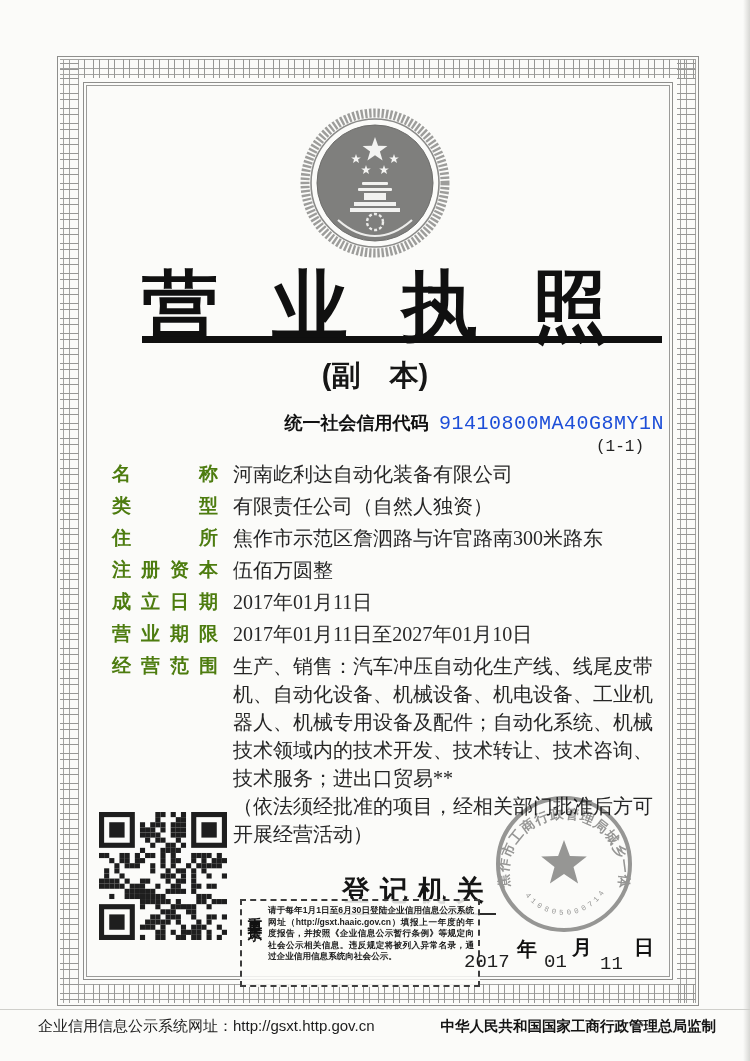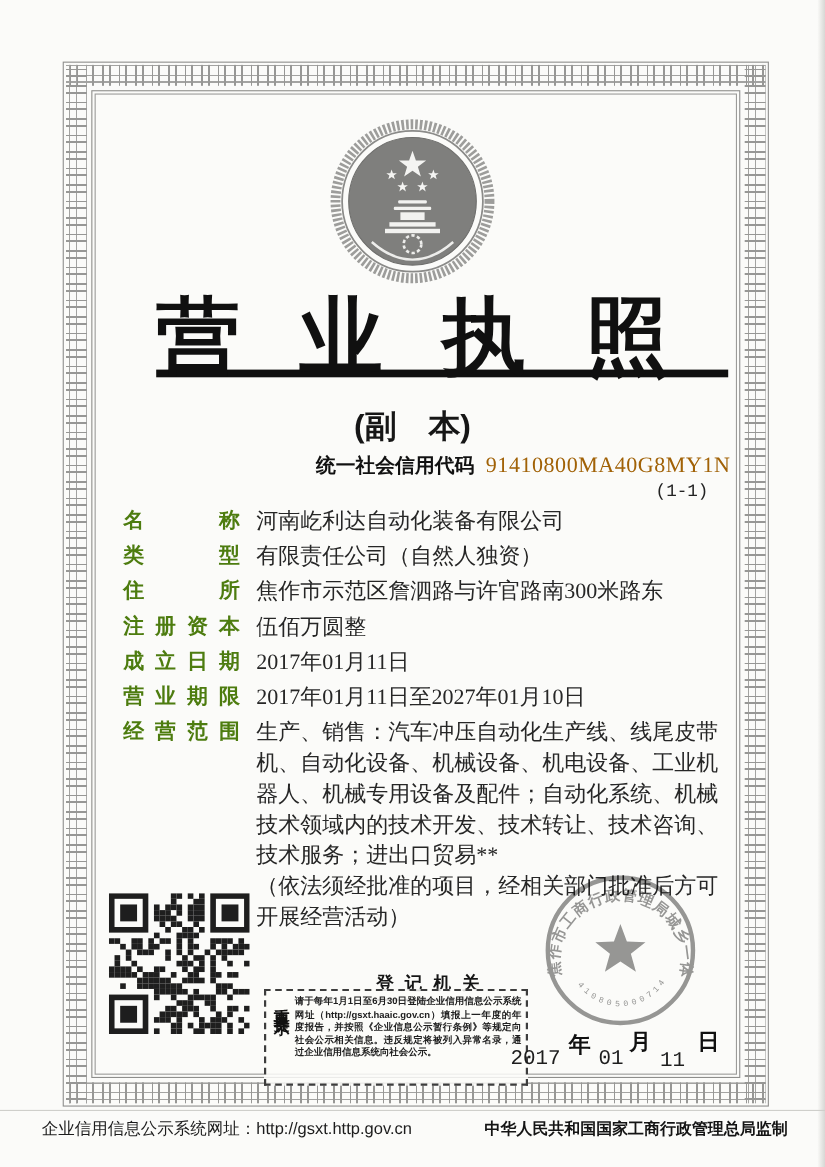--- a/index.html
+++ b/index.html
@@ -16,34 +16,34 @@
   .band.h{left:2px;right:2px;height:19px;}
   .band.v{top:2px;bottom:2px;width:19px;background:
       repeating-linear-gradient(0deg,rgba(255,255,255,0) 0 3px,#979795 3px 4.5px,rgba(255,255,255,0) 4.5px 9px,#979795 9px 10.5px,rgba(255,255,255,0) 10.5px 15px),
       repeating-linear-gradient(90deg,rgba(255,255,255,0) 0 3px,#a3a3a1 3px 4px,rgba(255,255,255,0) 4px 9px,#a3a3a1 9px 10px,rgba(255,255,255,0) 10px 15px);}
   .band.t{top:2px}.band.b{bottom:2px}.band.l{left:2px}.band.r{right:2px}
   .frame-inner{position:absolute;inset:25px;border:1px solid #8e8e8c;}
   .frame-inner::after{content:"";position:absolute;inset:2px;border:1px solid #9b9b99;}
   
   .emblem{position:absolute;left:298px;top:106px;width:154px;height:154px;}
   .doc-title{position:absolute;left:0;top:256px;width:100%;text-align:center;font-size:76px;font-weight:900;letter-spacing:54px;text-indent:54px;color:#101010;font-family:"Liberation Sans",sans-serif;white-space:nowrap;text-decoration:underline;}
-  .doc-subtitle{position:absolute;left:0;top:368px;width:100%;text-align:center;font-size:29px;font-weight:700;color:#161616;}
+  .doc-subtitle{position:absolute;left:0;top:356px;width:100%;text-align:center;font-size:29px;font-weight:700;color:#161616;}
   .credit-line{position:absolute;top:411px;right:86px;white-space:nowrap;}
   .credit-label{font-size:18px;font-weight:700;color:#111;}
-  .credit-code{font-family:Liberation Serif, serif;font-size:20px;letter-spacing:.5px;color:#a16207;margin-left:6px;}
+  .credit-code{font-family:Liberation Mono, monospace;font-size:20px;letter-spacing:.5px;color:#1d4ed8;margin-left:6px;}
   .page-no{position:absolute;top:438px;right:106px;font-family:"Liberation Mono","DejaVu Sans Mono",monospace;font-size:16px;color:#222;}
   
   .fields{position:absolute;left:112px;top:460px;width:552px;}
   .fr{display:flex;margin-bottom:4px;}
   .fr-label{flex:none;width:106px;font-size:19px;font-weight:700;color:#4d7c0f;line-height:28px;text-align:justify;text-align-last:justify;}
   .fr-value{margin-left:15px;width:430px;font-family:"Liberation Serif","DejaVu Serif",serif;font-size:20px;line-height:28px;color:#262626;}
   .fr-value p{margin:0;}
   
   .qr{position:absolute;left:99px;top:812px;width:128px;height:128px;}
-  .authority{position:absolute;left:336px;top:872px;font-size:16px;font-weight:800;letter-spacing:10px;color:#151515;border-bottom:2px solid #2c2c2c;padding:0 2px 3px 6px;white-space:nowrap;margin-top:12px;}
+  .authority{position:absolute;left:336px;top:872px;font-size:28px;font-weight:800;letter-spacing:10px;color:#151515;border-bottom:2px solid #2c2c2c;padding:0 2px 3px 6px;white-space:nowrap;}
   .notice{position:absolute;left:240px;top:899px;width:240px;height:88px;border:2.5px dashed #3d3d3d;box-sizing:border-box;display:flex;align-items:stretch;background:rgba(251,251,249,.85);}
   .notice-title{flex:none;writing-mode:vertical-rl;font-size:14.5px;font-weight:800;letter-spacing:4px;padding:4px 1px 0 3px;color:#111;}
   .notice-text{flex:1;font-size:8.6px;line-height:11.6px;color:#202020;padding:4px 4px 2px 3px;text-align:justify;font-weight:600;}
   .seal{position:absolute;left:489px;top:792px;width:150px;height:150px;opacity:.88;mix-blend-mode:multiply;}
   .date-part{position:absolute;white-space:nowrap;}
   .d-num{font-family:"Liberation Mono","DejaVu Sans Mono",monospace;font-size:19px;color:#1d1d1d;}
   .d-lab{font-size:20px;font-weight:800;color:#101010;}
   .y-num{left:464px;top:951px;} .y-lab{left:517px;top:936px;}
   .m-num{left:544px;top:951px;} .m-lab{left:572px;top:934px;}
   .d2-num{left:600px;top:953px;} .d2-lab{left:634px;top:934px;}

